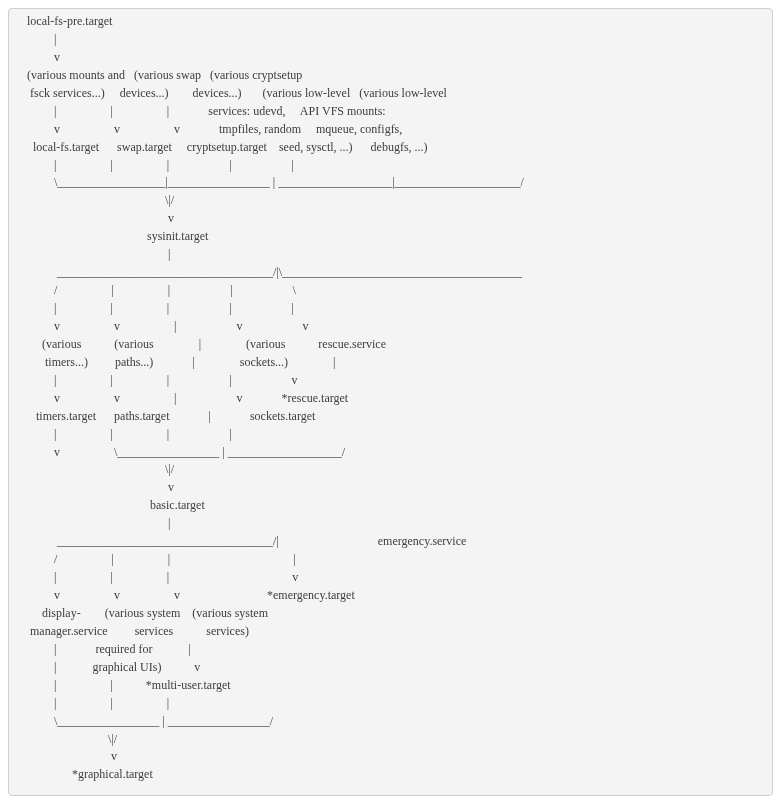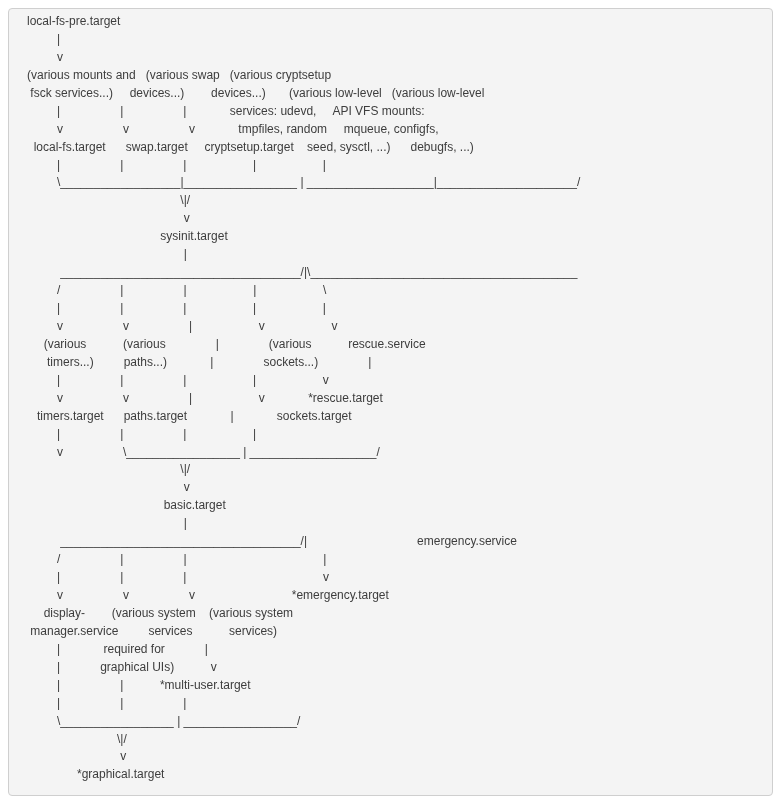--- a/index.html
+++ b/index.html
@@ -19,21 +19,21 @@
     margin: 8px;
     min-height: 787px;
     background: var(--panel-bg, #f4f4f4);
     border: 1px solid var(--panel-border, #cfcfcf);
     border-radius: 4px;
     padding: 4px 12px 11px 18px;
     overflow: hidden;
   }
   .ascii-diagram {
     margin: 0;
-    font-family: Liberation Sans, sans-serif;
+    font-family: Liberation Serif, serif;
     font-size: 12px;
     line-height: 17.93px;
     color: var(--panel-text, #3d3d3d);
     white-space: pre;
   }
 </style>
 </head>
 <body>
 
 <div class="page">

